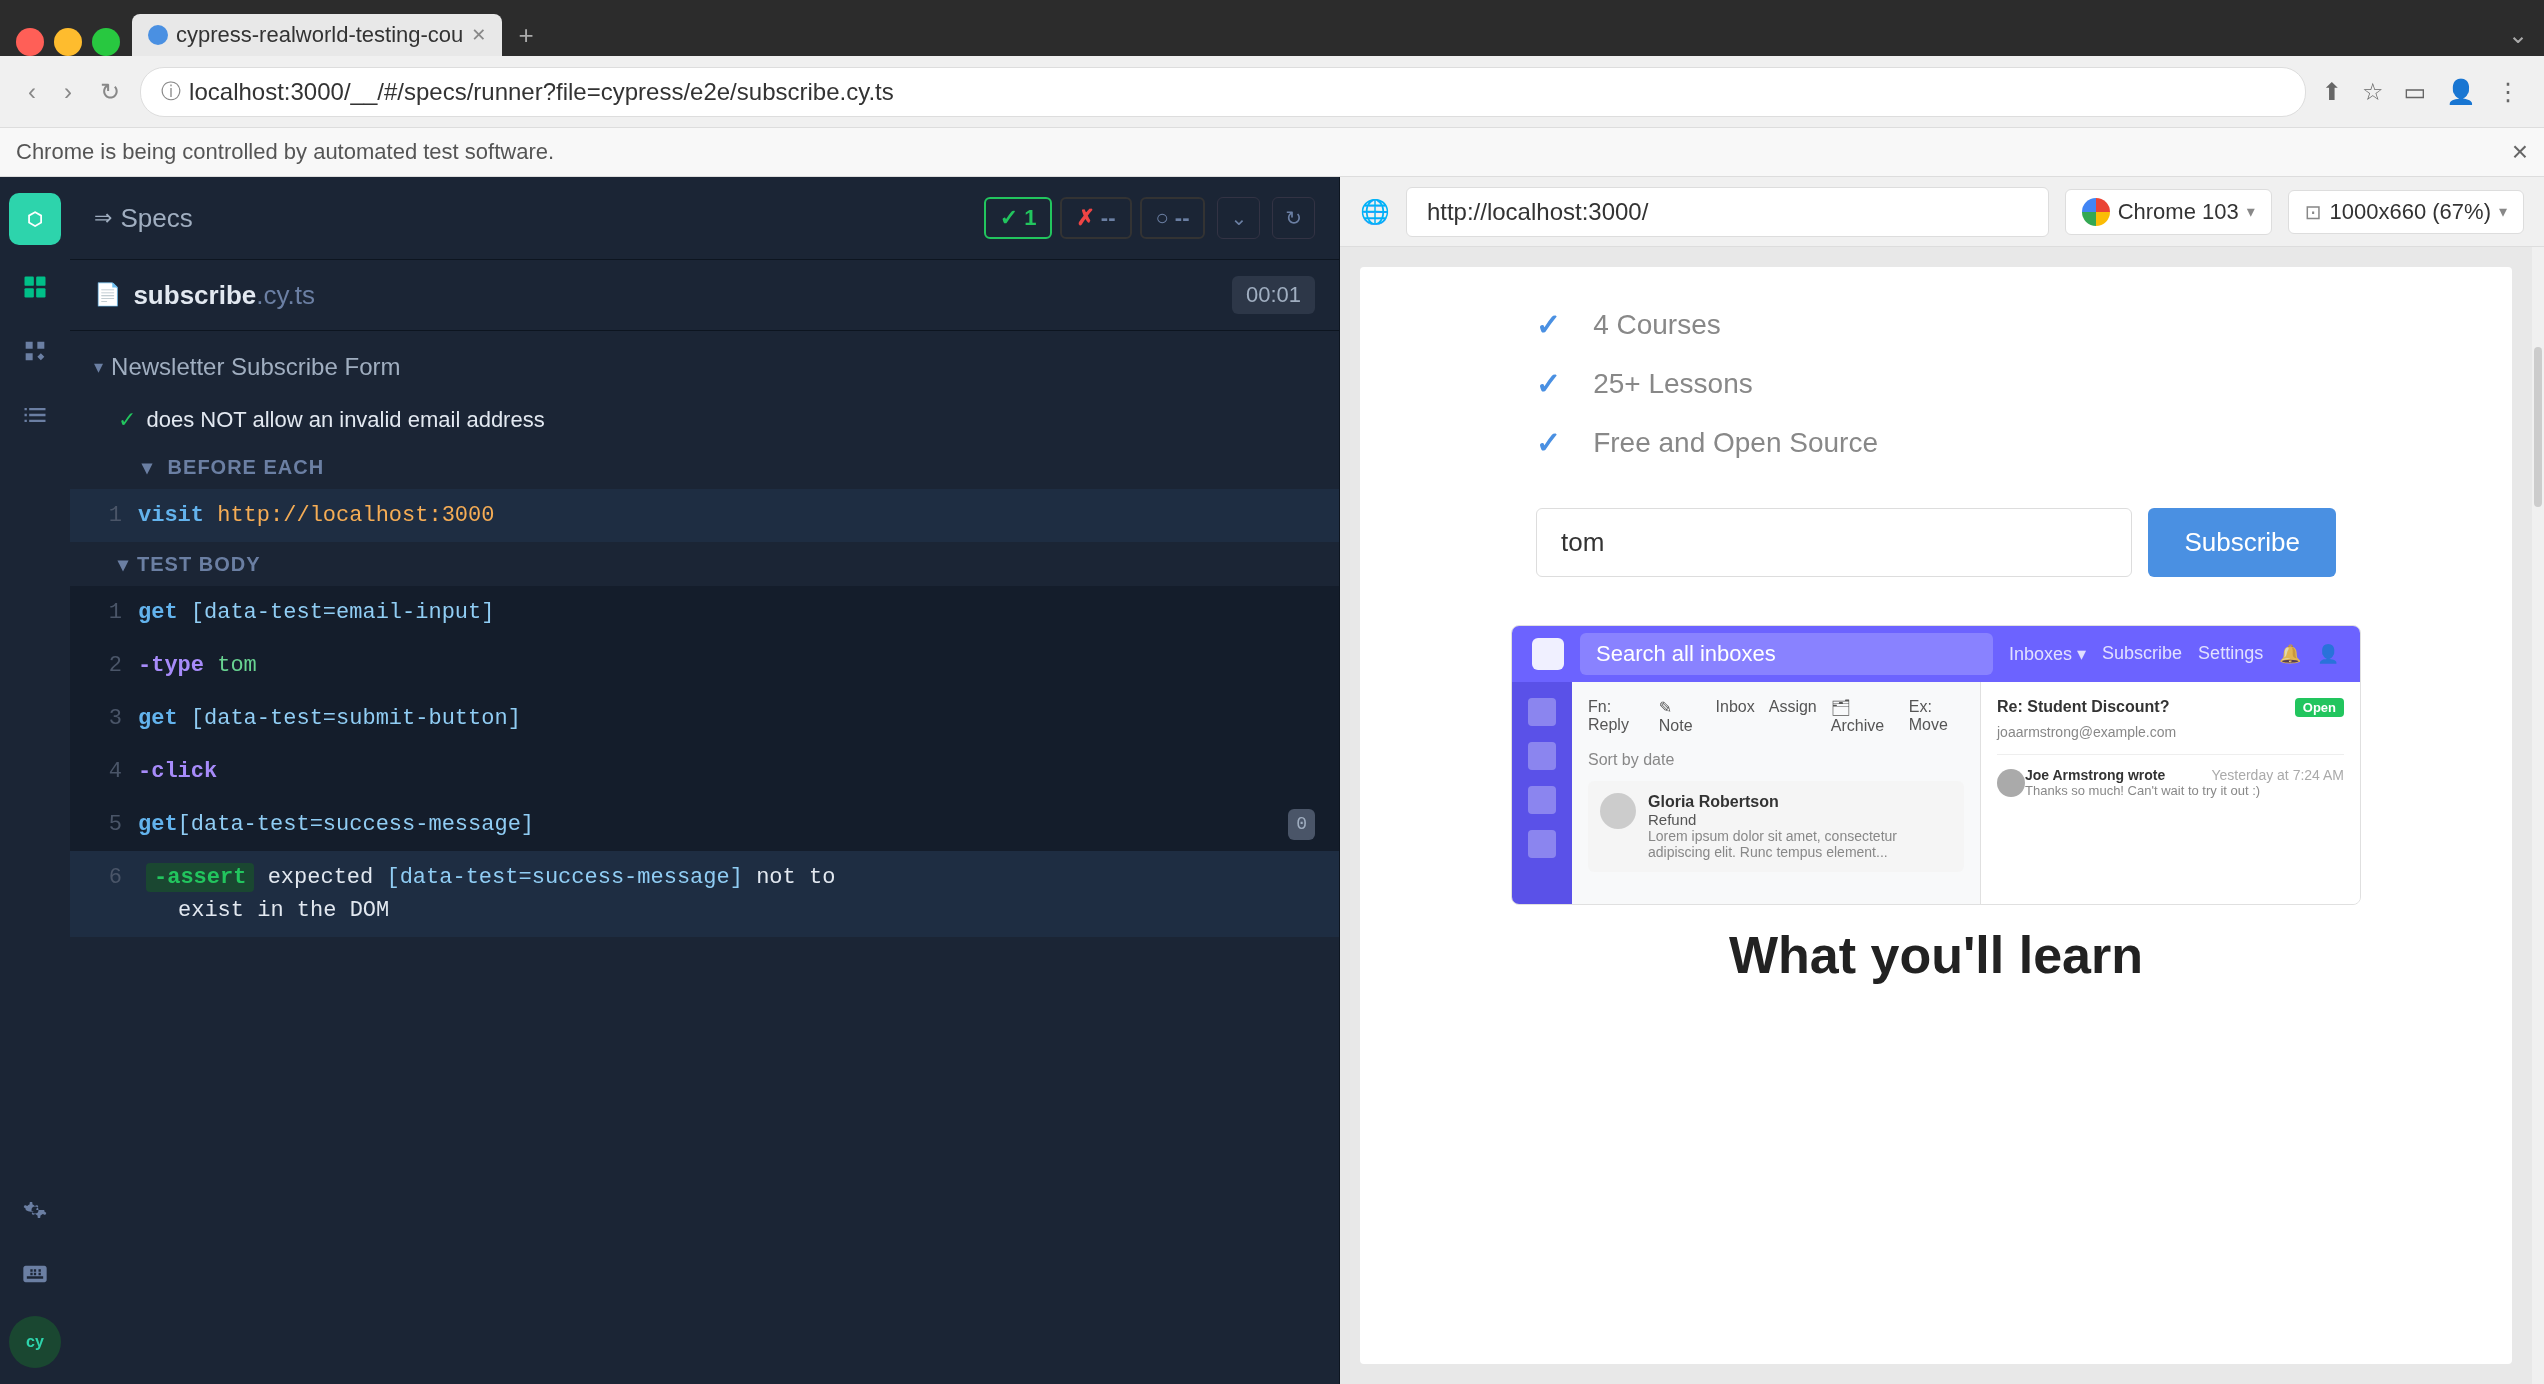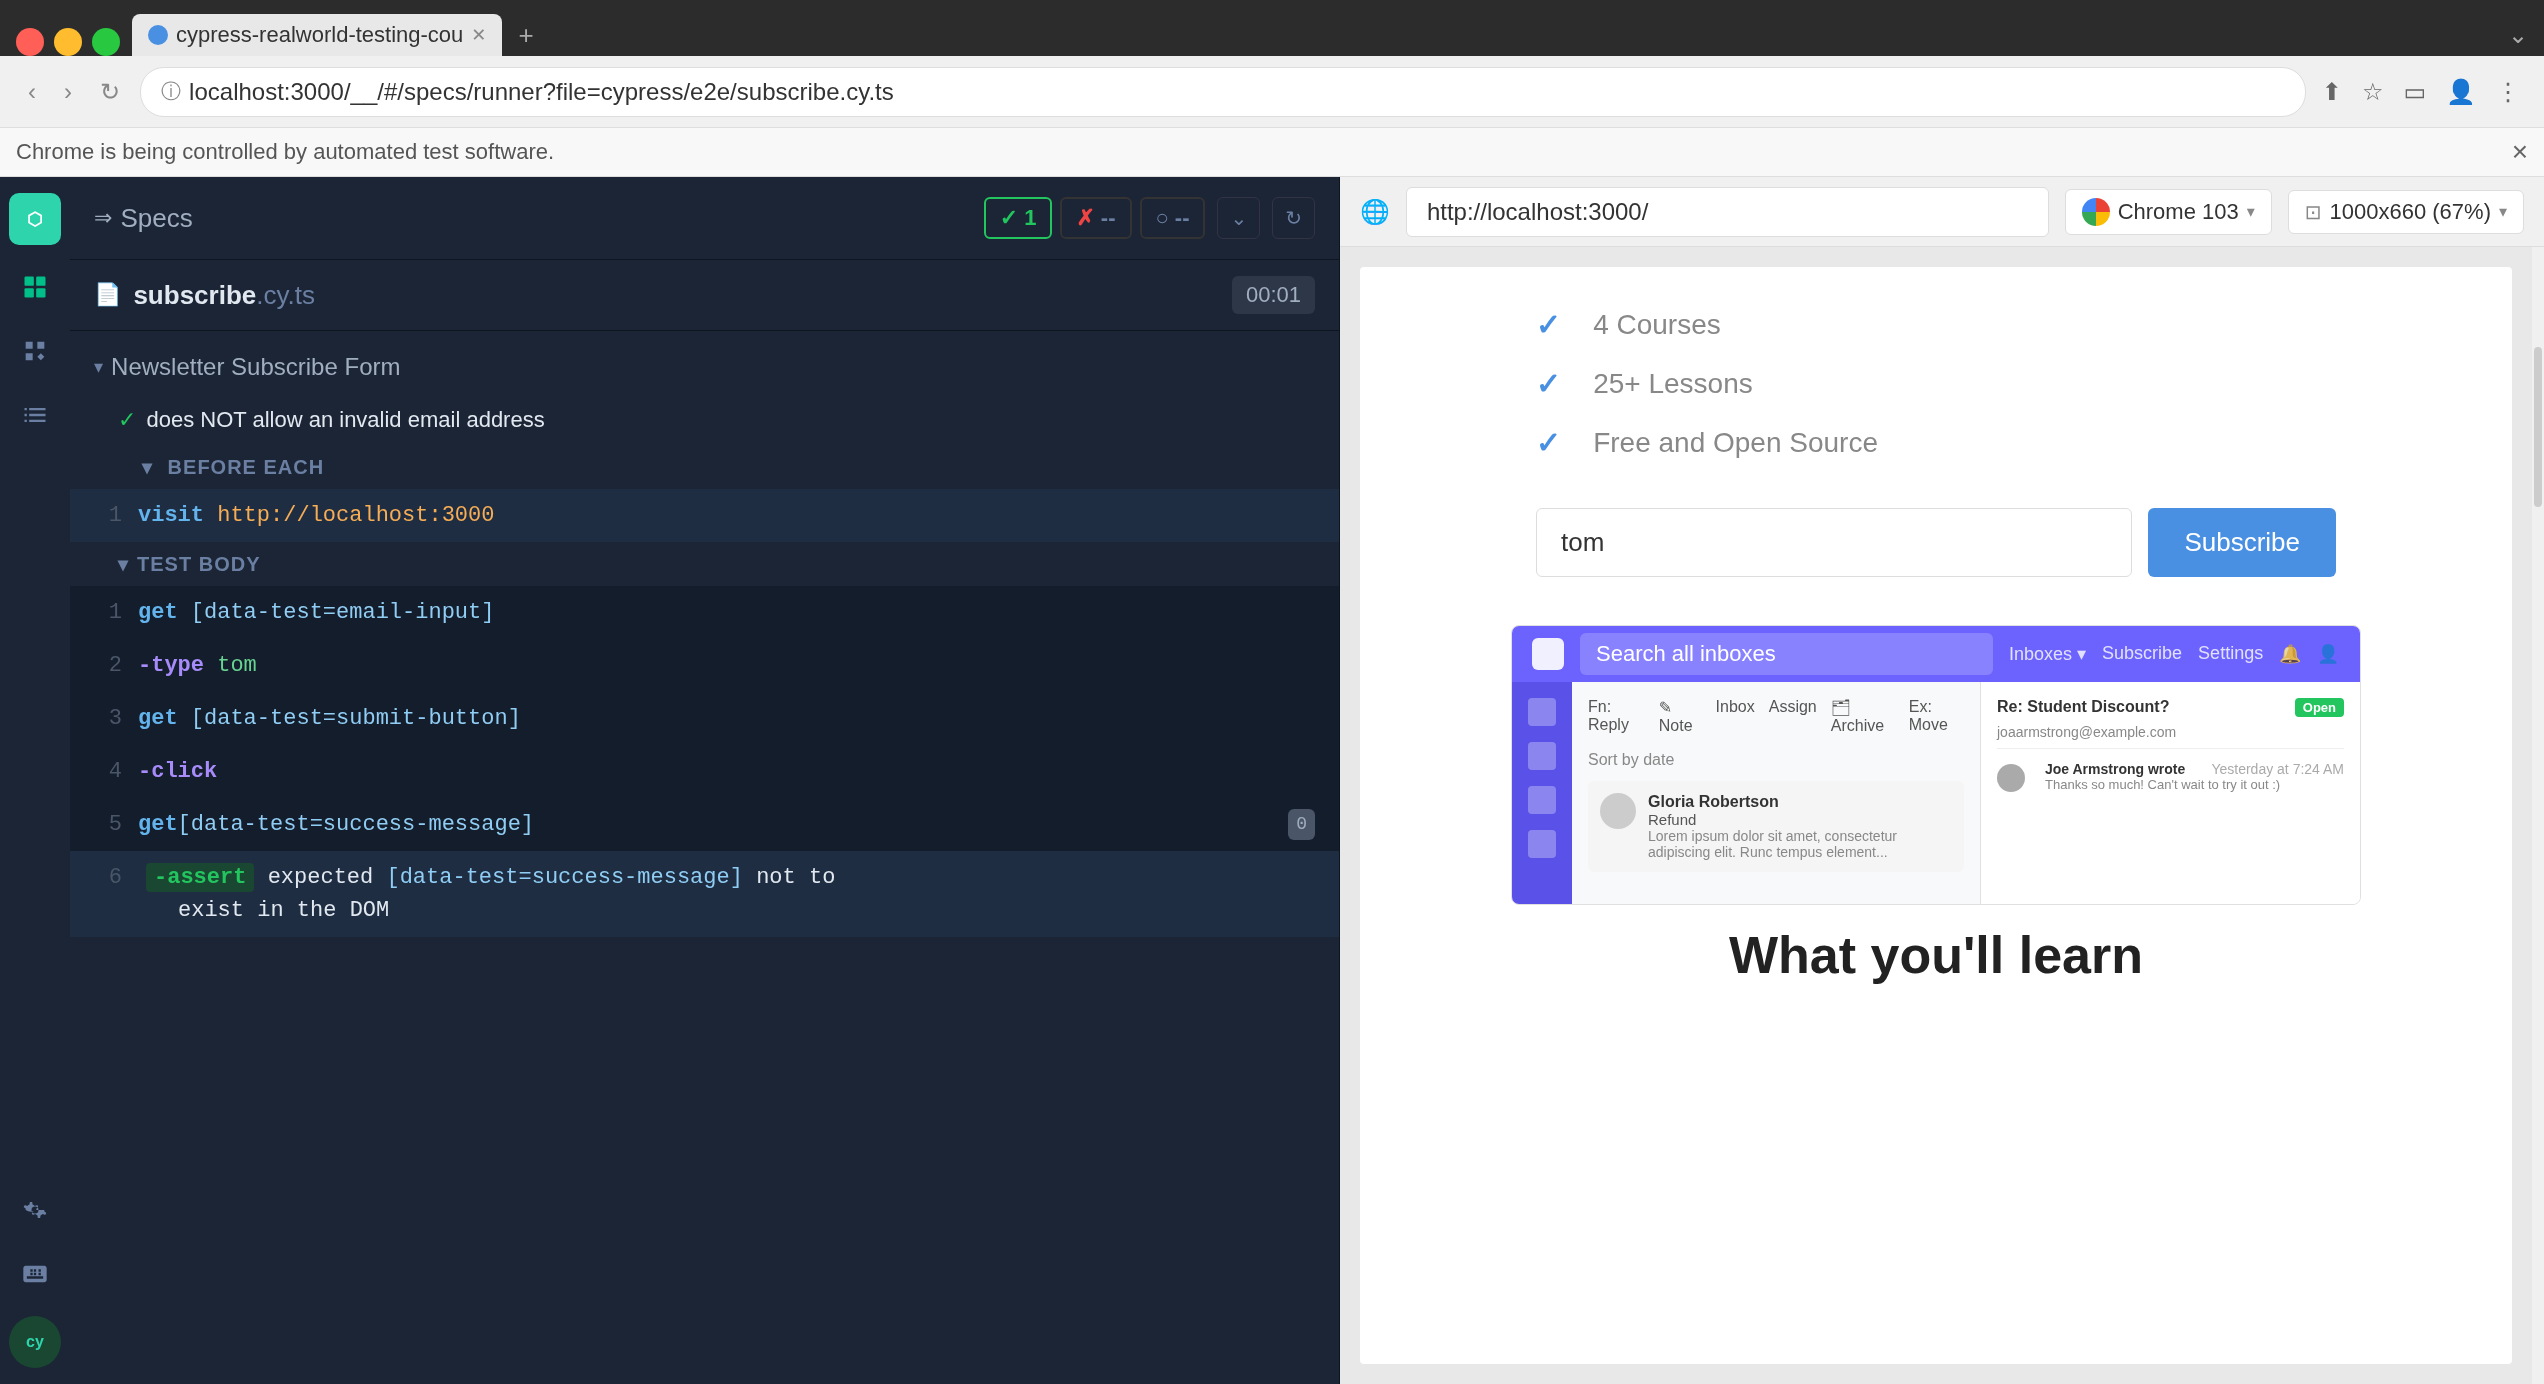--- a/index.html
+++ b/index.html
@@ -131,21 +131,21 @@
     .app-ss-email { display: flex; align-items: flex-start; gap: 12px; padding: 12px; background: #f5f5f5; border-radius: 6px; margin-bottom: 8px; }
     .app-ss-avatar { width: 36px; height: 36px; background: #ccc; border-radius: 50%; flex-shrink: 0; }
     .app-ss-email-content { flex: 1; }
     .app-ss-email-name { font-size: 16px; font-weight: 600; color: #333; }
     .app-ss-email-subject { font-size: 15px; color: #555; }
     .app-ss-email-preview { font-size: 14px; color: #888; }
     .app-ss-panel { width: 380px; background: white; border-left: 1px solid #e0e0e0; padding: 16px; }
     .app-ss-panel-header { font-size: 16px; font-weight: 600; color: #333; margin-bottom: 8px; }
     .app-ss-panel-from { font-size: 14px; color: #888; margin-bottom: 8px; }
     .app-ss-open-badge { background: #22c55e; color: white; padding: 2px 8px; border-radius: 4px; font-size: 13px; float: right; }
-    .app-ss-reply { display: flex; align-items: flex-end; gap: 20px; padding: 12px 0; border-top: 1px solid #eee; margin-top: 8px; }
+    .app-ss-reply { display: flex; align-items: center; gap: 0; padding: 12px 0; border-top: 1px solid #eee; margin-top: 14px; }
     .app-ss-reply-avatar { width: 28px; height: 28px; background: #aaa; border-radius: 50%; flex-shrink: 0; }
     .app-ss-reply-content { flex: 1; }
     .app-ss-reply-name { font-size: 14px; font-weight: 600; color: #333; }
     .app-ss-reply-text { font-size: 13px; color: #888; }
 
     .learn-title { font-size: 52px; font-weight: 800; color: #222; margin-top: 20px; }
 
     
     .preview-scrollbar { width: 12px; background: #f0f0f0; position: relative; }
     .scrollbar-thumb { width: 8px; height: 160px; background: #ccc; border-radius: 4px; position: absolute; top: 100px; left: 2px; }

